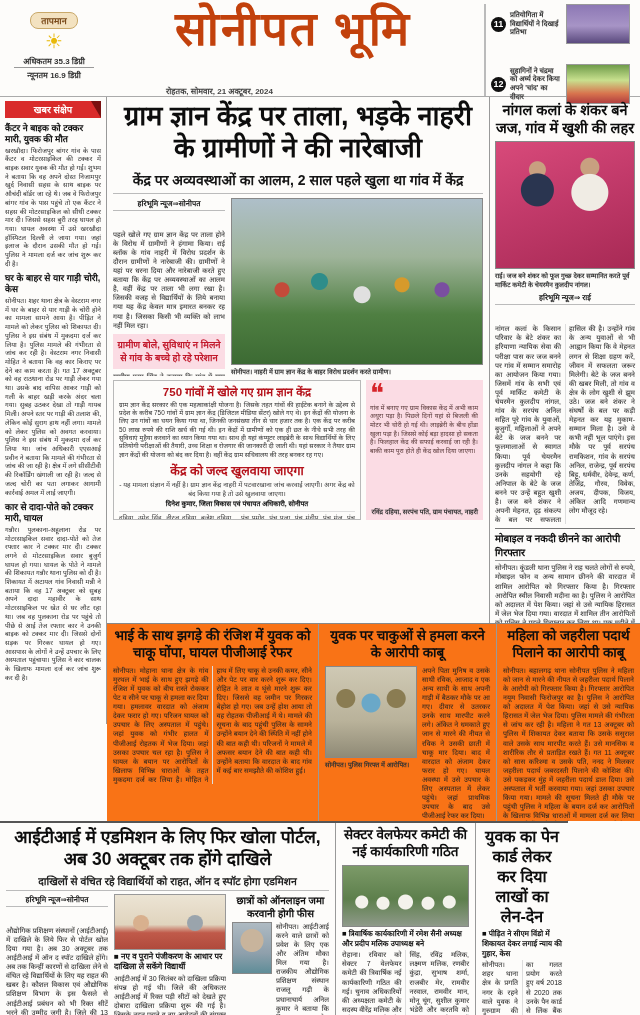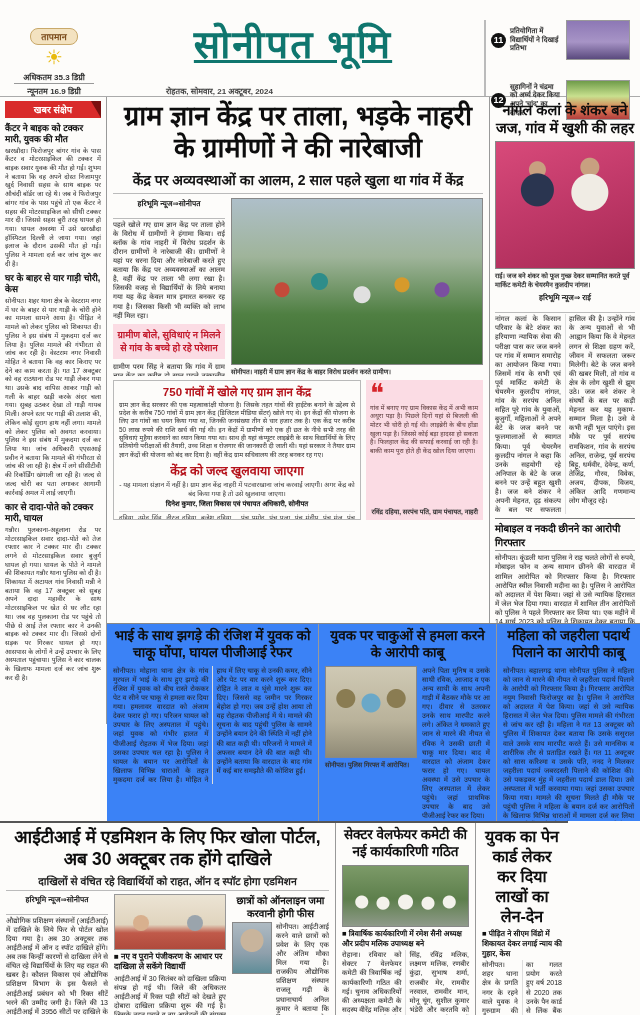--- a/index.html
+++ b/index.html
@@ -1,39 +1,39 @@
 <!DOCTYPE html>
 <html><head>
 <meta charset="utf-8">
 <style>
   * { margin:0; padding:0; box-sizing:border-box; }
   html,body { background:#e9e7e2; }
   body { font-family:"Liberation Sans","DejaVu Sans",sans-serif; }
   .page { position:relative; width:640px; height:1015px; margin:0 auto; background:#fdfcfa; color:#1b1b1b; overflow:hidden; }
 
   
-  .masthead { height:96px; display:flex; align-items:stretch; padding:20px 6px 0 6px; }
+  .masthead { height:96px; display:flex; align-items:stretch; padding:4px 6px 0 6px; }
   .weather { width:96px; padding-top:6px; text-align:center; }
   .w-label { display:inline-block; font-size:9px; font-weight:bold; color:#7a4a1a; background:#f3e2c0; border:1px solid #c9a96a; border-radius:8px; padding:1px 10px; }
   .sun { font-size:20px; color:#e8b90a; line-height:24px; }
   .w-temp { font-size:8px; font-weight:bold; color:#333; border-top:1px solid #999; padding-top:1px; margin:1px 8px 0 8px; }
   .w-temp.first { border-top:none; }
   .brand { flex:1; text-align:center; position:relative; }
   .brand-top { font-size:17px; font-weight:bold; color:#12843c; letter-spacing:1px; margin-top:2px; }
-  .brand-title { font-size:39px; font-weight:bold; color:#0f766e; line-height:50px; letter-spacing:2px;text-decoration:underline; }
+  .brand-title { font-size:47px; font-weight:bold; color:#c2410c; line-height:50px; letter-spacing:2px; }
   .dateline { position:absolute; left:64px; bottom:0px; font-size:8px; font-weight:bold; color:#444; }
   .indexbox { width:150px; display:flex; flex-direction:column; gap:20px; border-left:2px solid #bbb; padding-left:5px; }
   .idx-item { flex:1; display:flex; gap:4px; align-items:center; }
   .idx-num { width:15px; height:15px; min-width:15px; border-radius:50%; background:#111; color:#fff; font-size:9px; font-weight:bold; display:flex; align-items:center; justify-content:center; }
   .idx-text { font-size:7px; font-weight:bold; color:#333; line-height:1.25; width:52px; }
   .idx-thumb { width:64px; height:40px; border:1px solid #999; }
   .thumb1 { background:linear-gradient(180deg,#8d78b5 0%,#a794c6 55%,#5a4a7e 100%); }
   .thumb2 { background:linear-gradient(180deg,#6f9c4a 0%,#c8e08e 40%,#d8744e 75%,#b23f3f 100%); }
   .body-txt { font-size:7px; line-height:1.3; text-align:justify; color:#222; }
-  .byline { font-size:7.5px; font-weight:bold; text-align:center; color:#222; border-bottom:1px solid #bbb; padding-bottom:10px; margin-bottom:1px; }
+  .byline { font-size:7.5px; font-weight:bold; text-align:center; color:#222; border-bottom:1px solid #bbb; padding-bottom:2px; margin-bottom:19px; }
   .caption { font-size:6.5px; font-weight:bold; color:#333; padding-top:2px; }
   .two-col { column-count:2; column-gap:8px; column-rule:1px solid #ddd; }
 
   
   .mainwrap { display:flex; height:628px; border-top:1px solid #aaa; }
   .briefs { width:107px; min-width:107px; border-right:1px solid #999; padding:4px 5px; overflow:hidden; }
   .briefs-banner { position:relative; background:#d92b2b; color:#fff; font-size:9.5px; font-weight:bold; text-align:center; padding:2px 0; margin-bottom:4px; }
   .briefs-banner:after { content:""; position:absolute; right:-0px; top:0; border-left:10px solid transparent; border-top:17px solid #7a1010; }
   .brief-title { font-size:9px; font-weight:bold; line-height:1.2; color:#101010; margin:5px 0 2px 0; }
   .brief-body { font-size:6.6px; line-height:1.32; text-align:justify; color:#2a2a2a; }
@@ -72,21 +72,21 @@
       radial-gradient(circle at 30% 38%, #2a3550 0 16px, transparent 17px),
       radial-gradient(circle at 30% 22%, #c8a080 0 8px, transparent 9px),
       radial-gradient(circle at 68% 40%, #f0ece4 0 18px, transparent 19px),
       radial-gradient(circle at 68% 20%, #c8a080 0 9px, transparent 10px),
       linear-gradient(160deg,#d84a7a 0%,#c23a6a 45%,#a82a55 100%); border:1px solid #888; }
   .judge-txt { margin-top:3px; }
   .mobile-sec { margin-top:4px; border-top:1px solid #777; padding-top:2px; }
   .mobile-title { font-size:10px; font-weight:bold; color:#101010; border-bottom:1px solid #999; padding-bottom:1px; margin-bottom:2px; }
 
   
-  .row2 { position:absolute; left:107px; top:623px; width:533px; height:198px; border-top:1px solid #888; background:#3b82f6; display:flex; }
+  .row2 { position:absolute; left:107px; top:623px; width:533px; height:198px; border-top:1px solid #888; background:#f97316; display:flex; }
   .stab { width:212px; min-width:212px; border-right:1px solid #999; padding:4px 6px; overflow:hidden; }
   .mid-headline { font-size:13.5px; font-weight:bold; text-align:center; line-height:1.25; color:#0d0d0d; margin-bottom:4px; }
   .knife { width:178px; min-width:178px; border-right:1px solid #999; padding:4px 6px; overflow:hidden; }
   .knife-row { display:flex; gap:5px; }
   .photo-police { width:92px; min-width:92px; height:92px; background:
       radial-gradient(circle at 22% 35%, #8a7c52 0 9px, transparent 10px),
       radial-gradient(circle at 50% 40%, #6aa8c8 0 9px, transparent 10px),
       radial-gradient(circle at 78% 35%, #8a7c52 0 9px, transparent 10px),
       linear-gradient(180deg,#cfc9b4 0%,#b9b29a 60%,#8f8a76 100%); border:1px solid #888; }
   .poison { flex:1; padding:4px 6px; overflow:hidden; }

